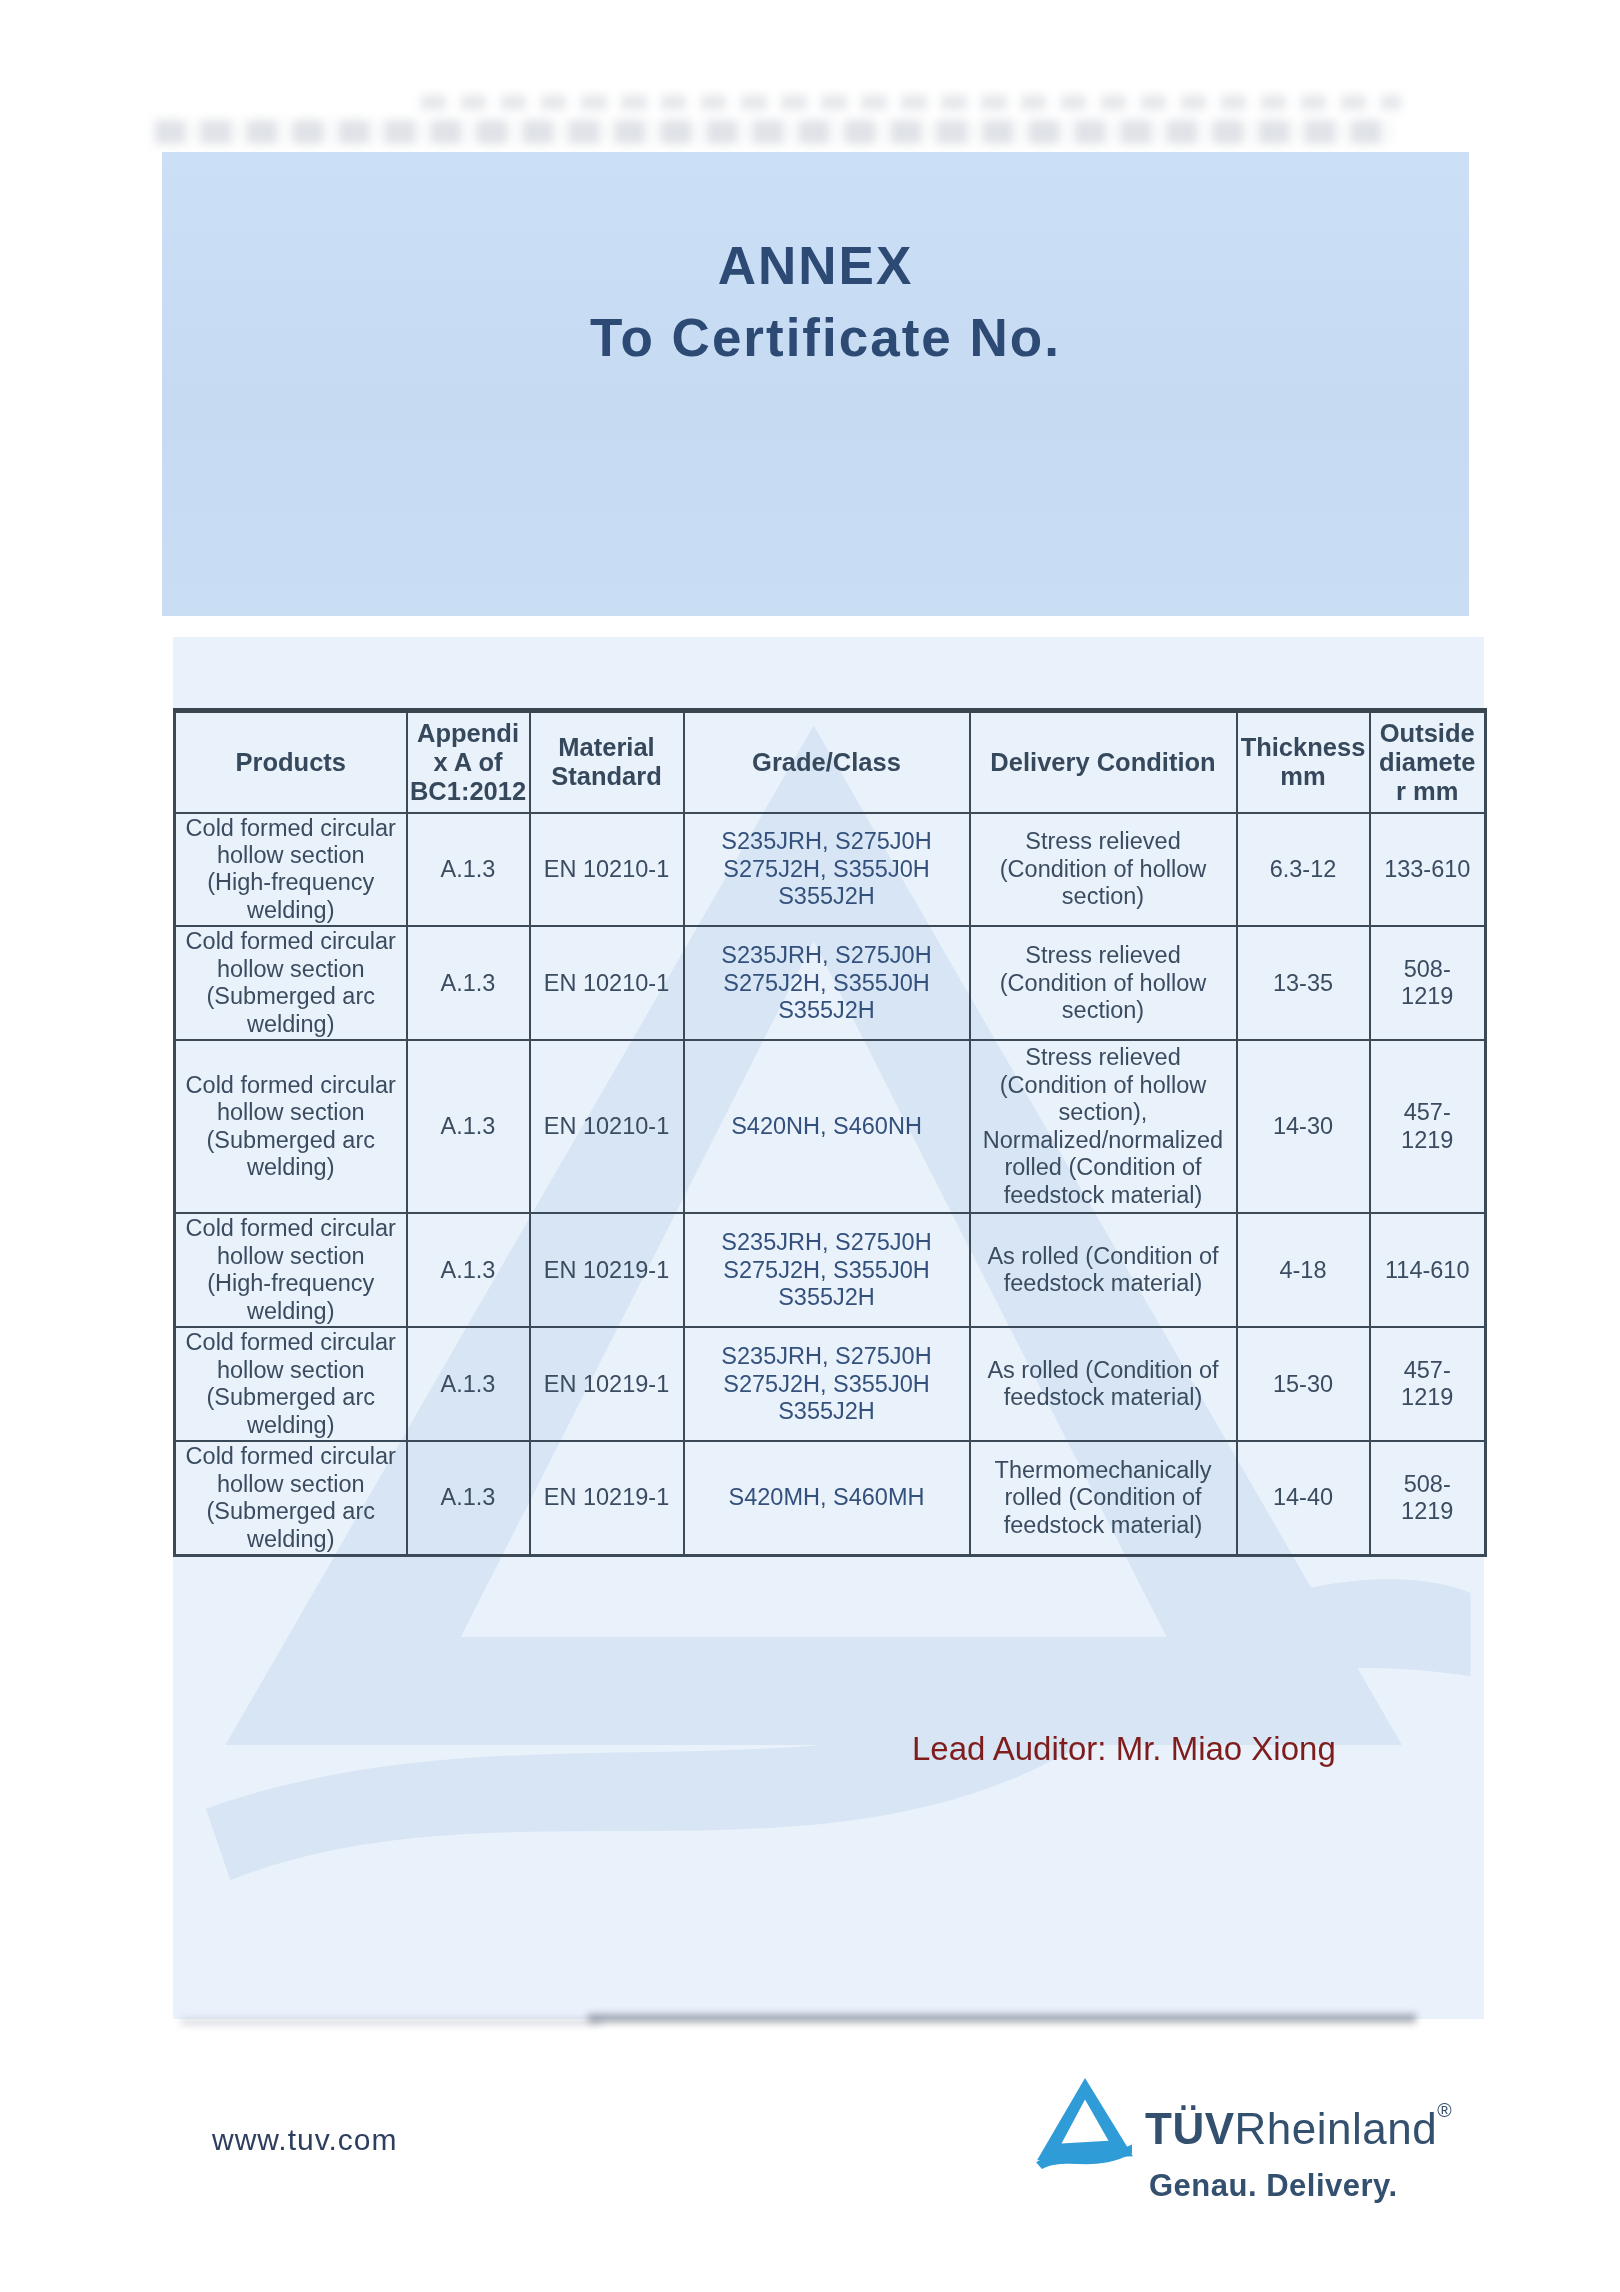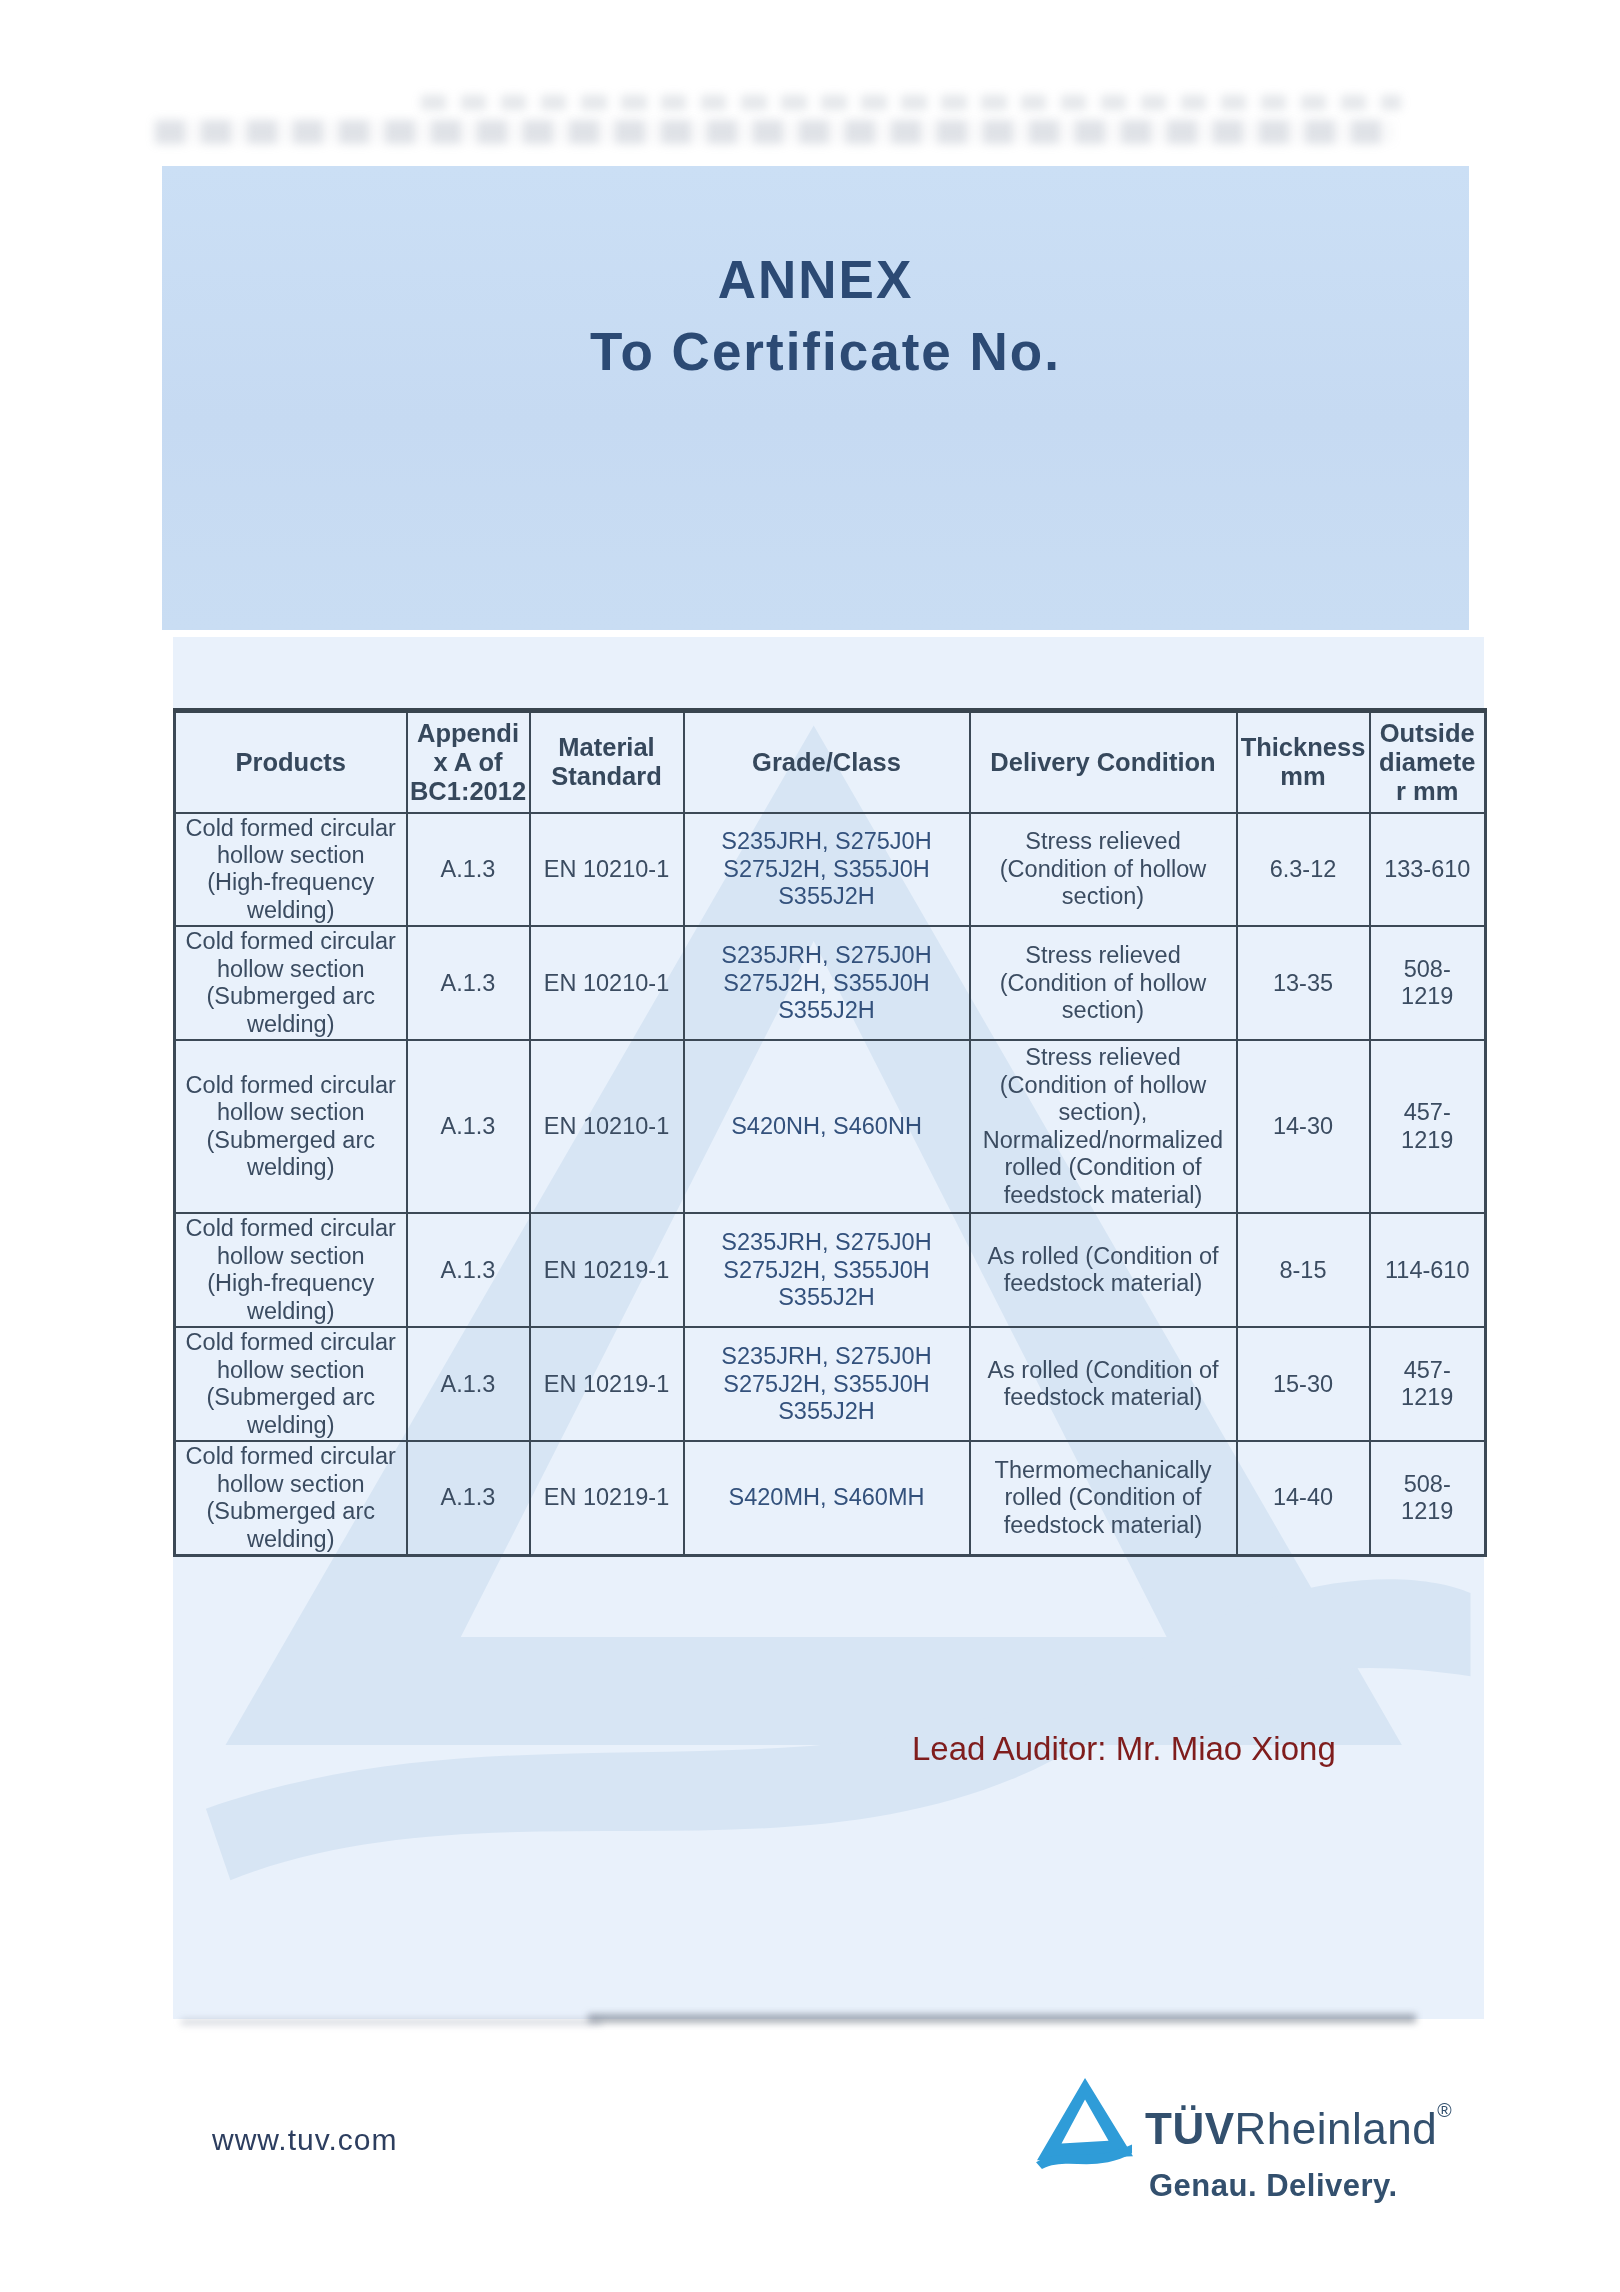--- a/index.html
+++ b/index.html
@@ -12,21 +12,20 @@
   .ghost { position:absolute; filter:blur(4.9px); opacity:.55; }
   .ghost-1 { left:421px; top:95px; width:980px; height:14.7px;
     background:repeating-linear-gradient(90deg, rgba(148,158,172,.45) 0 25.5px, rgba(148,158,172,0) 25.5px 40px); }
   .ghost-2 { left:155px; top:120px; width:1240px; height:23.5px;
     background:repeating-linear-gradient(90deg, rgba(140,150,168,.5) 0 30px, rgba(140,150,168,.07) 30px 46px); }
 
   
   .header-block {
     position:absolute; left:162px; top:152px; width:1307px; height:464px;
     background:linear-gradient(180deg,#cbdff5 0%, #c6daf2 55%, #c9ddf3 100%);
-    margin-top:14px;
   }
   .title-line { position:absolute; left:0; width:100%; text-align:center;
     font-weight:bold; color:#2c4a74; letter-spacing:2px; }
   .title-1 { top:83px;  font-size:53px; }
   .title-2 { top:155px; font-size:53px;padding-left:10px; }
   .title-3 { top:225px; font-size:54px; letter-spacing:2.9px; }
 
   
   .content-band {
     position:absolute; left:173px; top:637px; width:1311px; height:1382px;
@@ -188,21 +187,21 @@
 hollow section
 (High-frequency
 welding)</td>
           <td>A.1.3</td>
           <td>EN 10219-1</td>
           <td>S235JRH, S275J0H
 S275J2H, S355J0H
 S355J2H</td>
           <td>As rolled (Condition of
 feedstock material)</td>
-          <td>8-15</td>
+          <td>4-18</td>
           <td>114-610</td>
         </tr>
         <tr>
           <td>Cold formed circular
 hollow section
 (Submerged arc
 welding)</td>
           <td>A.1.3</td>
           <td>EN 10219-1</td>
           <td>S235JRH, S275J0H

